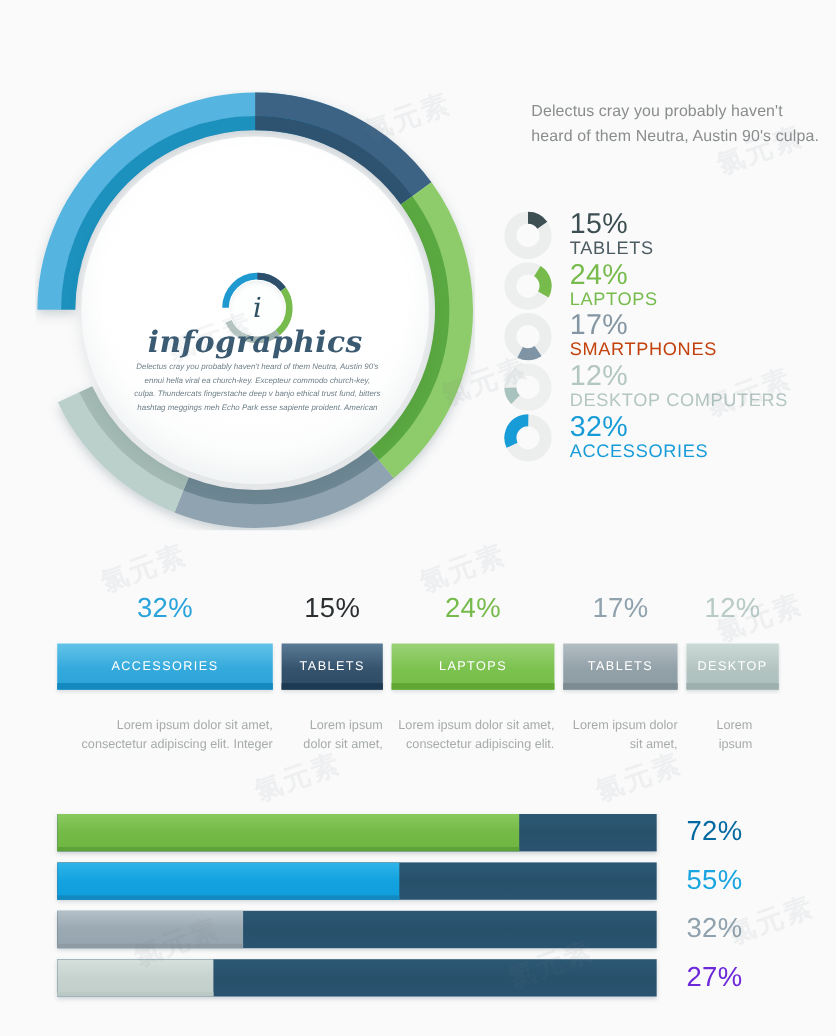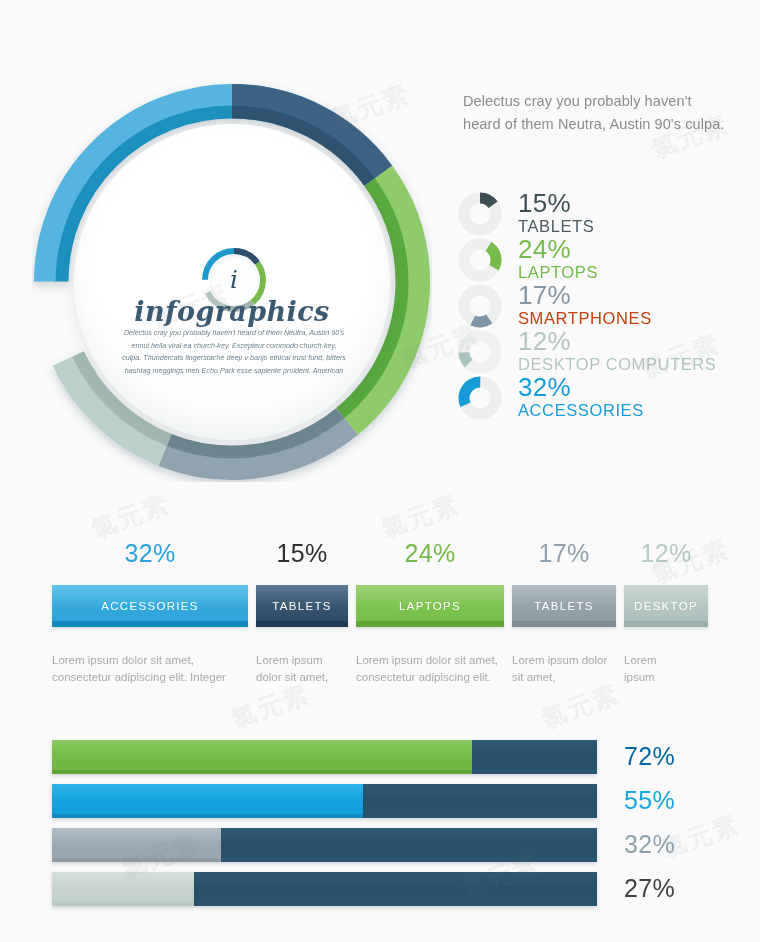--- a/index.html
+++ b/index.html
@@ -11,21 +11,21 @@
     overflow:hidden;
     color:#4a5b63;
   }
 
   
   .intro{
     position:absolute; left:463px; top:90px; width:290px;
     font-size:14.5px; line-height:23px; color:#8a8d8e;
     letter-spacing:.1px;
   }
-  .intro div{white-space:nowrap;}
+  .intro div{white-space:nowrap;margin-left:20px;}
 
   
   .donut-wrap{position:absolute;left:32px;top:82px;width:400px;height:400px;}
   .donut-svg{position:absolute;left:0;top:0;}
   .donut-face{
     position:absolute;left:42px;top:42px;width:316px;height:316px;
     border-radius:50%;
     background:radial-gradient(circle at 50% 35%, #ffffff 55%, #f4f6f6 100%);
     box-shadow:0 6px 14px rgba(60,80,90,.13), inset 0 -10px 22px rgba(120,140,150,.07);
   }
@@ -75,21 +75,21 @@
     position:absolute;top:0;height:42px;box-sizing:border-box;
     display:flex;align-items:center;justify-content:center;
     color:#ffffff;font-size:11.5px;letter-spacing:1.3px;
     box-shadow:0 2px 3px rgba(70,90,100,.16);
   }
   .seg-foot{position:absolute;left:0;bottom:0;width:100%;height:6px;}
 
   
   .caps{position:absolute;left:52px;top:652px;width:656px;height:46px;}
   .cap{
-    position:absolute;top:0;text-align:left;
+    position:absolute;top:0;text-align:right;
     font-size:11.5px;line-height:17px;color:#a7abac;
   }
 
   
   .bars{position:absolute;left:52px;top:740px;width:656px;}
   .bar-row{position:relative;height:44px;margin-bottom:0;}
   .bar-track{
     position:absolute;left:0;top:0;width:545px;height:34px;
     background:linear-gradient(180deg,#2d5874 0%,#27506b 48%,#2a5370 100%);
     box-shadow:0 2px 4px rgba(60,80,95,.22);
@@ -306,21 +306,21 @@
     </div>
     <div class="bar-pct" style="color:#8fa2ad">32%</div>
   </div>
 
   <div class="bar-row">
     <div class="bar-track">
       <div class="bar-fill" style="width:26%;background:linear-gradient(180deg,#d6e0dc 0%,#c6d3cf 48%,#c1cfca 100%)">
         <div class="bar-fill-foot" style="background:#bbc9c4"></div>
       </div>
     </div>
-    <div class="bar-pct" style="color:#404040">27%</div>
+    <div class="bar-pct" style="color:#6d28d9">27%</div>
   </div>
 </div>
 
 <div class="wm" style="left:330px;top:90px">氯元素</div>
 <div class="wm" style="left:650px;top:120px">氯元素</div>
 <div class="wm" style="left:150px;top:290px">氯元素</div>
 <div class="wm" style="left:400px;top:330px">氯元素</div>
 <div class="wm" style="left:640px;top:340px">氯元素</div>
 <div class="wm" style="left:90px;top:500px">氯元素</div>
 <div class="wm" style="left:380px;top:500px">氯元素</div>

